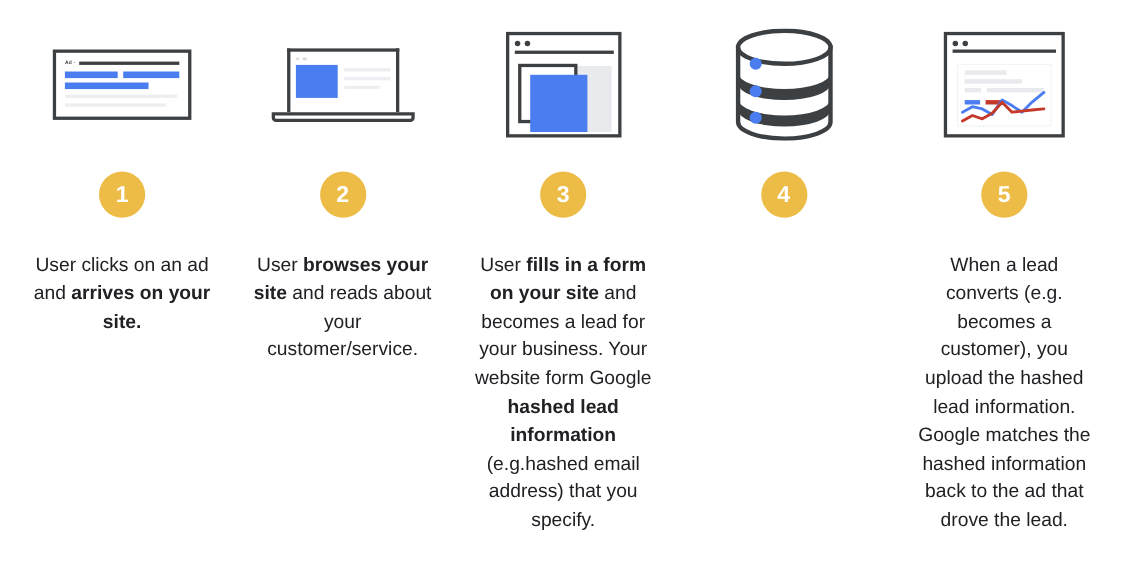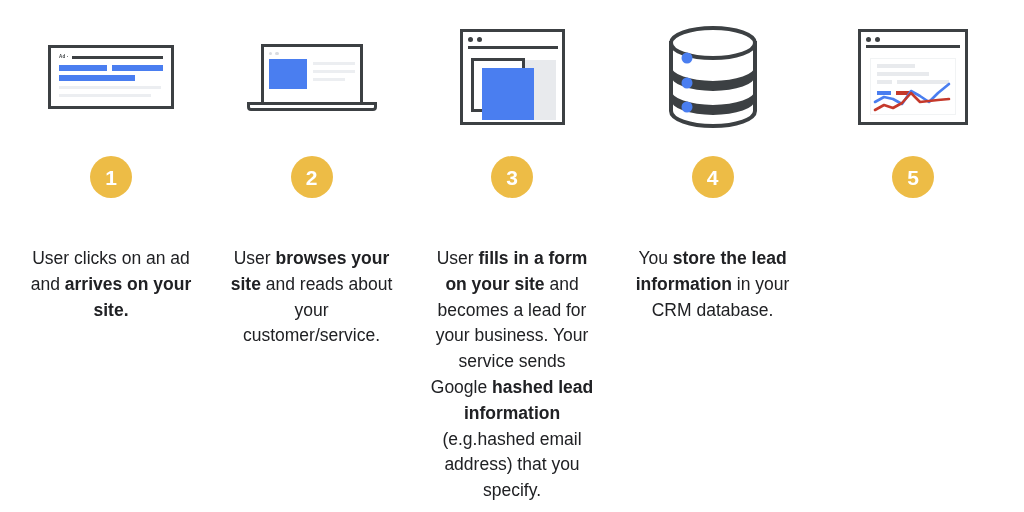--- a/index.html
+++ b/index.html
@@ -298,21 +298,21 @@
     justify-content: center;
     color: #ffffff;
     font-size: 21px;
     font-weight: bold;
     line-height: 1;
     margin-top: 16px;
   }
 
   
   .caption {
-    margin-top: 48px;
+    margin-top: 30px;
     text-align: center;
     font-size: 17.5px;
     line-height: 25.8px;
     color: #202124;
     width: 168px;
   }
   .caption b { font-weight: bold; }
 </style>
 </head>
 <body style="background: rgb(255, 255, 255);">
@@ -372,21 +372,21 @@
           <span class="fw-dot"></span>
           <span class="fw-dot"></span>
         </div>
         <div class="fw-topbar"></div>
         <div class="fw-gray-panel"></div>
         <div class="fw-outline"></div>
         <div class="fw-blue"></div>
       </div>
     </div>
     <div class="badge" style="background: rgb(237, 188, 70); color: rgb(255, 255, 255);">3</div>
-    <div class="caption"><span>User </span><b>fills in a form on your site</b><span> and becomes a lead for your business. Your service sends Google </span><b>hashed lead information</b><span> (e.g.hashed email address) that you specify.</span></div>
+    <div class="caption"><span>User </span><b>fills in a form on your site</b><span> and becomes a lead for your business. Your website form Google </span><b>hashed lead information</b><span> (e.g.hashed email address) that you specify.</span></div>
   </div>
 
   <div class="step">
     <div class="icon-slot">
       <div class="icon db">
         <svg width="96" height="102" viewBox="0 0 96 102">
 
           <path d="M6 17 L6 85 A42 15 0 0 0 90 85 L90 17 Z" fill="#ffffff" stroke="#3c4043" stroke-width="4"></path>
 
           <ellipse cx="48" cy="17" rx="42" ry="15" fill="#ffffff" stroke="#3c4043" stroke-width="4"></ellipse>
@@ -395,21 +395,20 @@
 
           <path d="M6 64 L6 74 A42 15 0 0 0 90 74 L90 64 A42 15 0 0 1 6 64 Z" fill="#3c4043"></path>
 
           <circle cx="22" cy="32" r="5.5" fill="#4a7ef0"></circle>
           <circle cx="22" cy="57" r="5.5" fill="#4a7ef0"></circle>
           <circle cx="22" cy="81" r="5.5" fill="#4a7ef0"></circle>
         </svg>
       </div>
     </div>
     <div class="badge" style="background: rgb(237, 188, 70); color: rgb(255, 255, 255);">4</div>
-    <div class="caption"><span>You </span><b>store the lead information</b><span> in your CRM database.</span></div>
   </div>
 
   <div class="step">
     <div class="icon-slot">
       <div class="icon an-win">
         <div class="an-dots">
           <span class="an-dot"></span>
           <span class="an-dot"></span>
         </div>
         <div class="an-topbar"></div>
@@ -429,15 +428,16 @@
           <div class="an-chart">
             <svg width="84" height="34" viewBox="0 0 84 34">
               <polyline points="4,22 13,17 22,19 31,24 40,11 49,16 58,22 67,13 78,4" fill="none" stroke="#4a7ef0" stroke-width="2.6" stroke-linejoin="round" stroke-linecap="round"></polyline>
               <polyline points="4,30 13,25 22,28 31,23 40,13 49,22 58,21 67,20 78,19" fill="none" stroke="#c5392b" stroke-width="2.6" stroke-linejoin="round" stroke-linecap="round"></polyline>
             </svg>
           </div>
         </div>
       </div>
     </div>
     <div class="badge" style="background: rgb(237, 188, 70); color: rgb(255, 255, 255);">5</div>
+    <div class="caption"><span>When a lead converts (e.g. becomes a customer), you upload the hashed lead information. Google matches the hashed information back to the ad that drove the lead.</span></div>
   </div>
 
 </div>
 
 </body></html>

